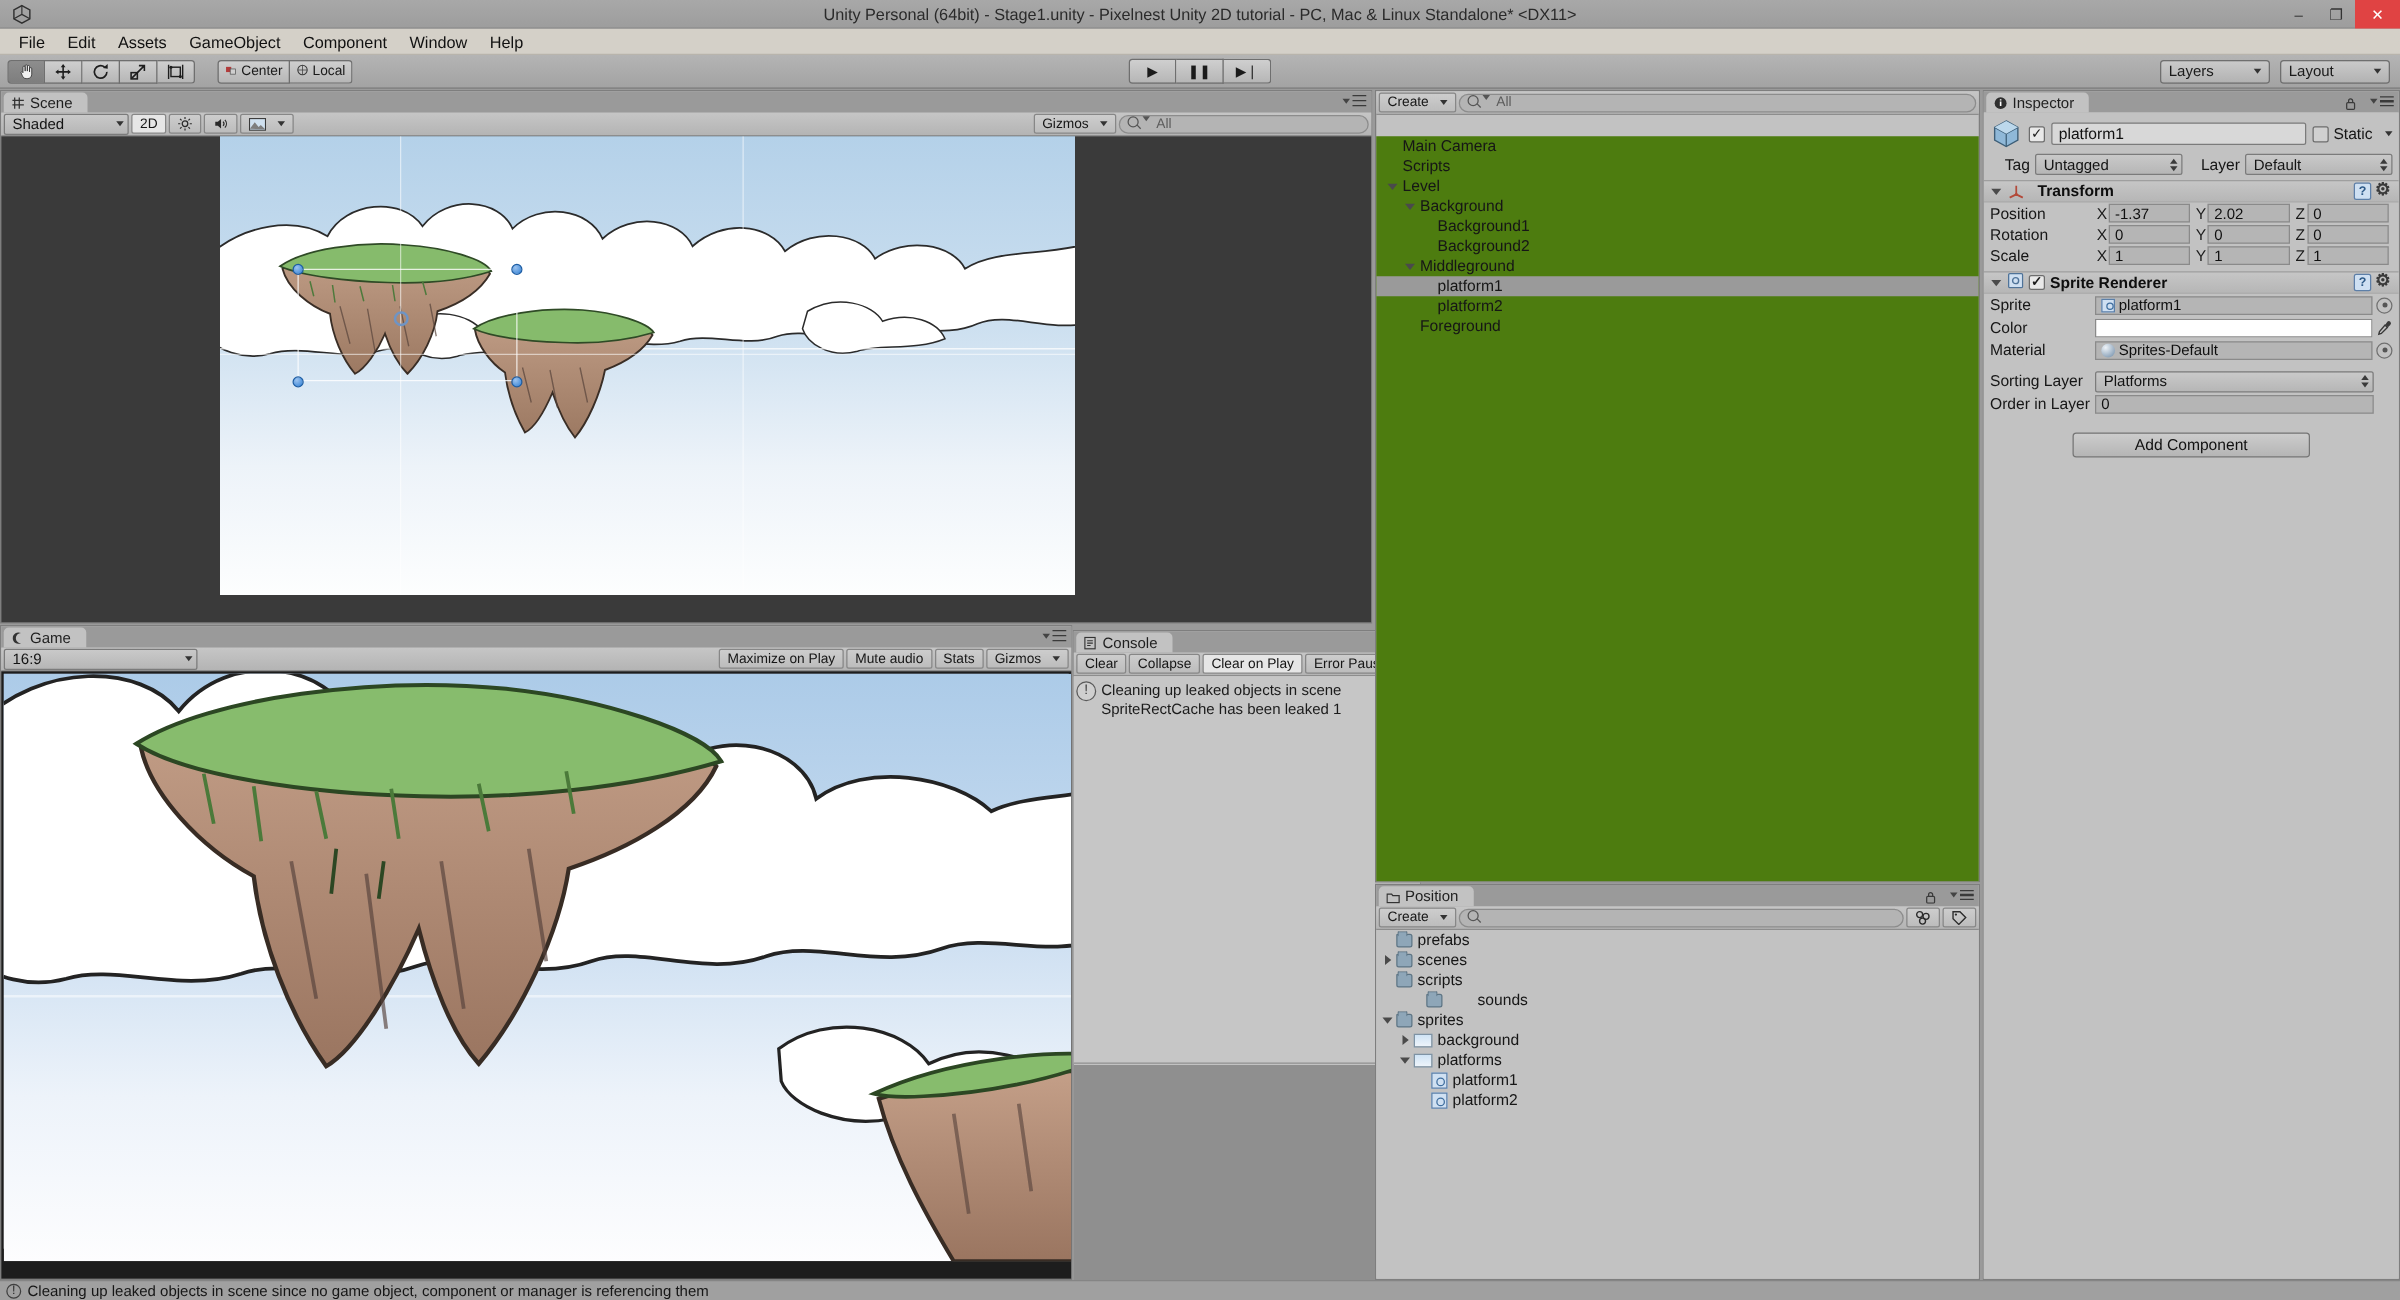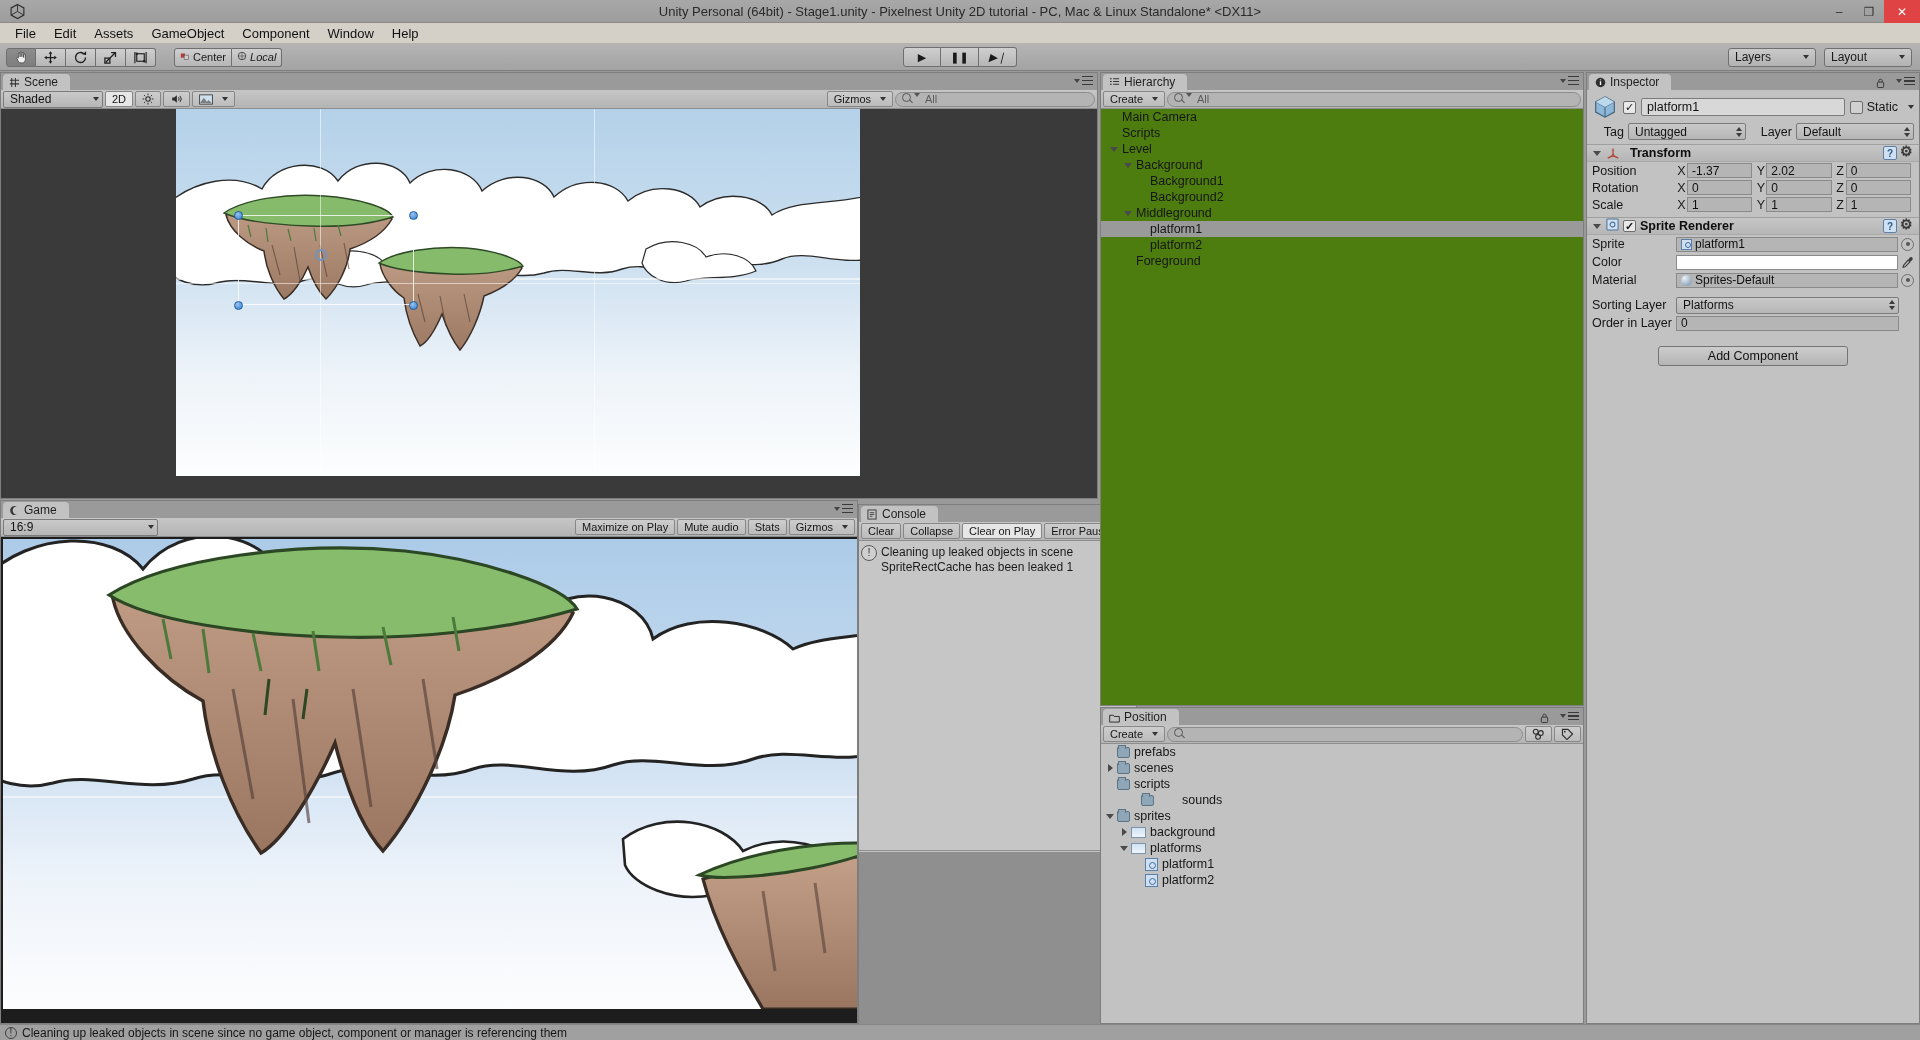--- a/index.html
+++ b/index.html
@@ -51,21 +51,21 @@
   }
   .tgroup { display:flex; align-items:center; margin-left:6px; }
   .tbtn {
     height:19px; min-width:30px; padding:0 5px;
     background: linear-gradient(#cfcfcf,#b6b6b6);
     border:1px solid #6f6f6f; border-left-width:0;
     display:flex;align-items:center;justify-content:center;
     font-size:11px; color:#1a1a1a;
   }
   .tbtn:first-child { border-left-width:1px; border-radius:3px 0 0 3px; }
-  .tbtn:last-child { border-radius:0 3px 3px 0;font-style:italic; }
+  .tbtn:last-child { border-radius:0 3px 3px 0; }
   .tbtn.on { background: linear-gradient(#8d8d8d,#7e7e7e); color:#fff; }
   .pivotgroup { margin-left:18px; }
   .playgroup { position:absolute; left:50%; transform:translateX(-50%); display:flex; }
   .playgroup .tbtn { min-width:38px; height:20px; }
   .rightgroup { position:absolute; right:8px; display:flex; gap:8px; }
   .combo {
     height:19px; min-width:88px; padding:0 6px;
     background: linear-gradient(#cacaca,#b2b2b2);
     border:1px solid #6f6f6f; border-radius:3px;
     display:flex; align-items:center; justify-content:space-between;
@@ -571,38 +571,20 @@
             <span>Cleaning up leaked objects in scene</span><br>
             <span>SpriteRectCache has been leaked 1</span>
           </span>
         </div>
       </div>
       <div class="console-detail"></div>
     </div>
   </div>
 
   <div class="panel" id="hierarchy-panel">
-    <div class="tabrow">
-      <div class="tab">
-        <span class="tab-ico">
-          <svg width="11" height="11" viewBox="0 0 12 12">
-              <path d="M1 2h2M1 5h2M1 8h2M4.5 2h6.5M4.5 5h6.5M4.5 8h6.5" stroke="#333" stroke-width="1.1"></path>
-            </svg>
-        </span>
-        <span>Hierarchy</span>
-      </div>
-      <div class="tab-opts">
-        <span class="caret" style="border-top-color:#444;"></span>
-        <span class="hamb">
-            <i></i>
-            <i></i>
-            <i></i>
-          </span>
-      </div>
-    </div>
     <div class="ptoolbar">
       <div class="ptbtn">
         <span>Create</span>
         <span class="caret"></span>
       </div>
       <div class="searchbox">
         <span class="magn"></span>
         <span class="caret" style="border-top-color:#555;margin:0 2px 0 0;"></span>
         <span>All</span>
       </div>

